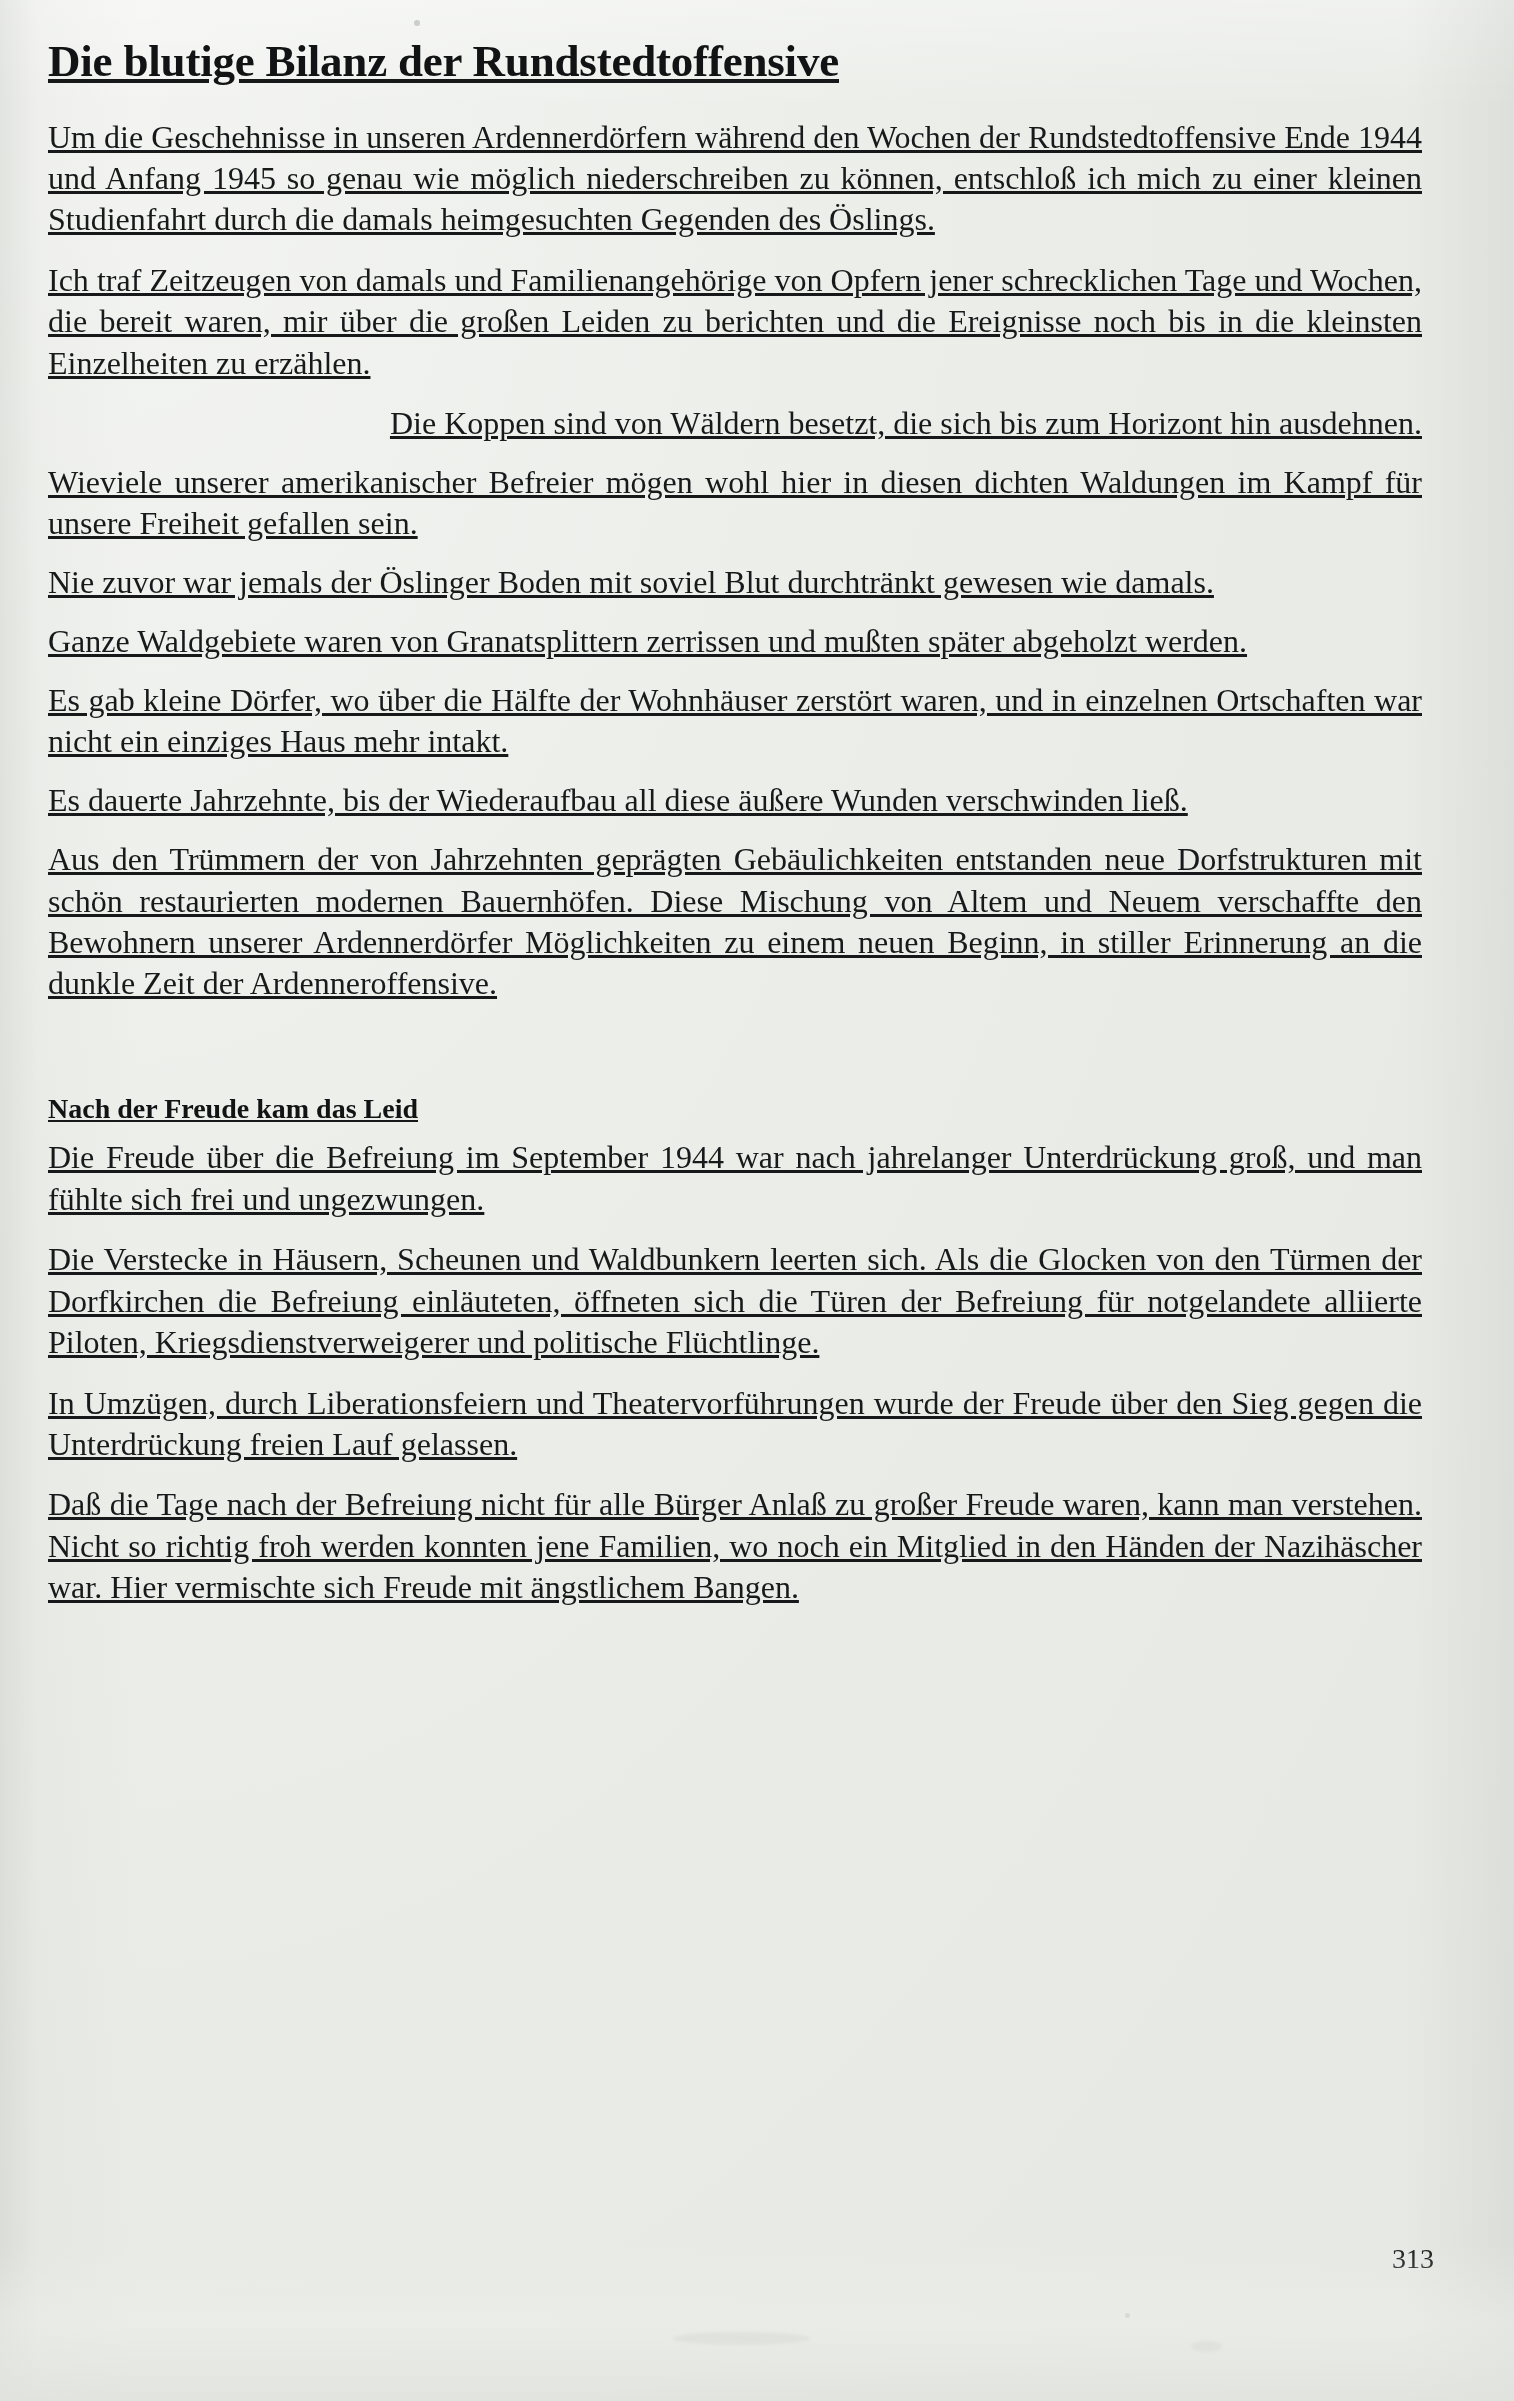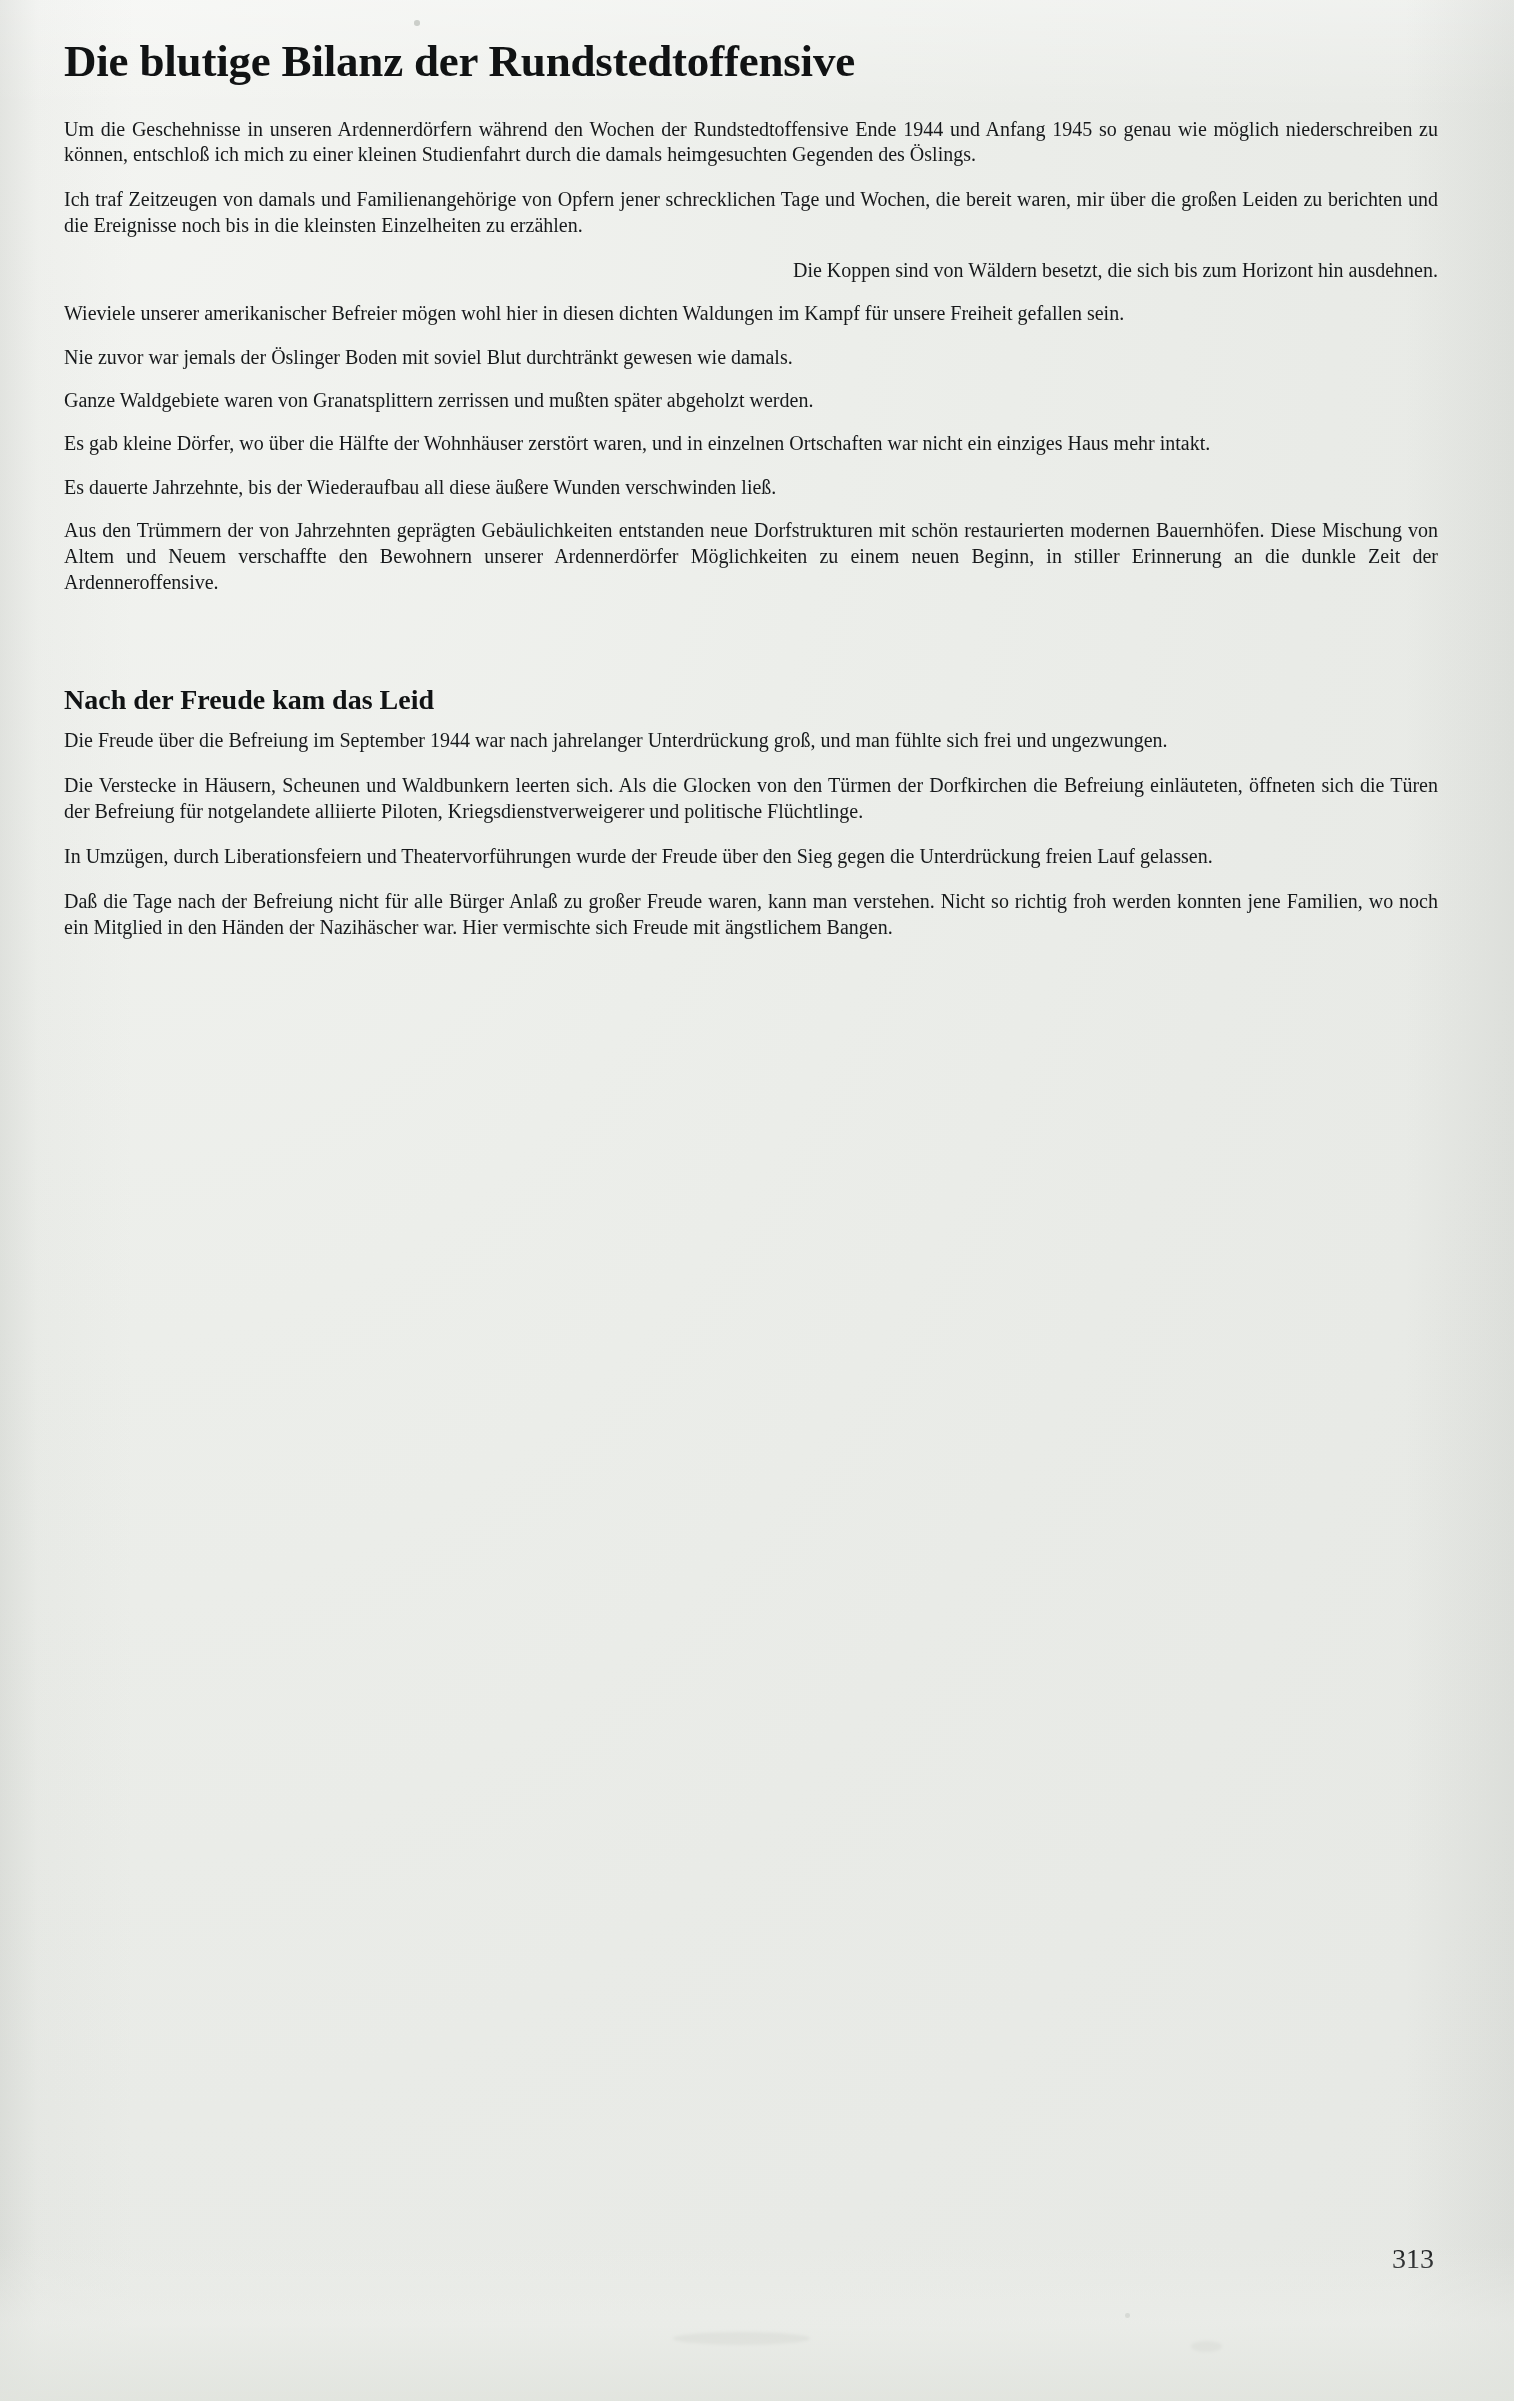--- a/index.html
+++ b/index.html
@@ -36,37 +36,38 @@
     content: "";
     position: absolute;
     left: 0; right: 0; bottom: 0;
     height: 156px;
     background: linear-gradient(to bottom, rgba(255,255,255,0) 0%, rgba(236,238,234,0.55) 50%, rgba(225,228,222,0.9) 100%);
     pointer-events: none;
   }
 
   .content {
     position: absolute;
-    left: 64px;
+    left: 48px;
     top: 37px;
     width: 1374px;
+    text-decoration: underline;
   }
 
   h1.title {
     font-family: "Liberation Serif", serif;
     font-weight: bold;
     font-size: 45px;
     line-height: 1.08;
     letter-spacing: -0.2px;
     margin: 0 0 31px 0;
     color: #111314;
   }
 
   p.para {
-    font-size: 20px;
+    font-size: 32px;
     line-height: 1.295;
     margin: 12px 0 19px 0;
     text-align: justify;
     text-justify: inter-word;
     color: #17191b;
     hyphens: manual;
   }
   p.para.tight {
     margin-bottom: 17.4px;
   }

